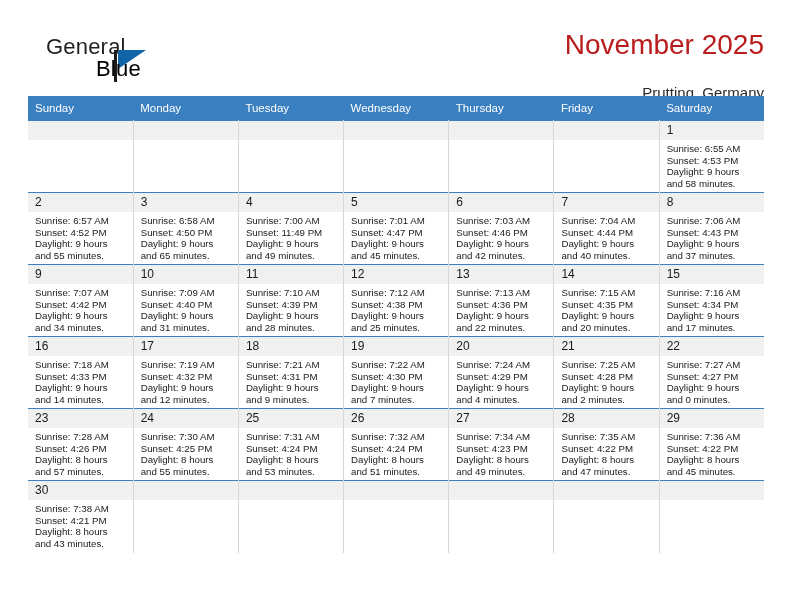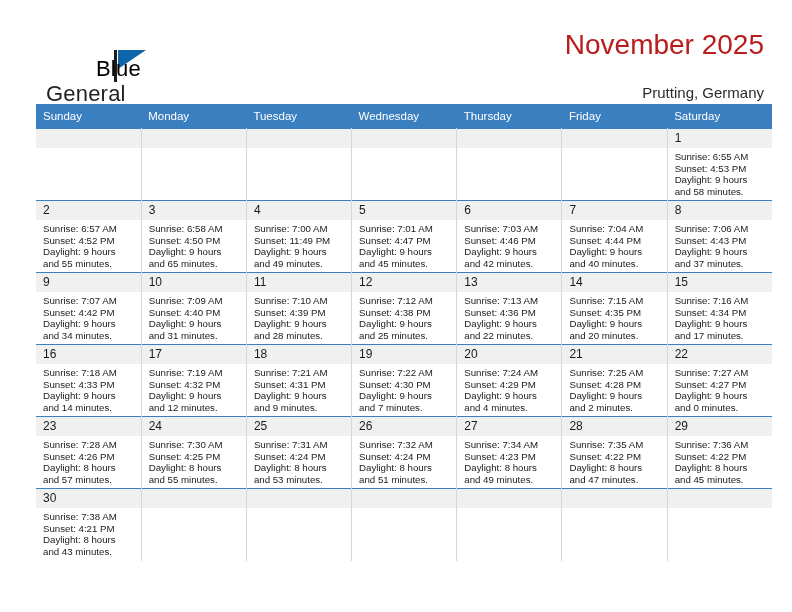--- a/index.html
+++ b/index.html
@@ -37,21 +37,20 @@
     height: 58px;
   }
   .brand-general {
     position: absolute;
     left: 12px;
     top: 2px;
     font-size: 22px;
     letter-spacing: .2px;
     color: #231f20;
     font-family: "Liberation Sans", sans-serif;
-    margin-top: 47px;
   }
   .brand-blue {
     position: absolute;
     left: 62px;
     top: 24px;
     font-size: 22px;
     letter-spacing: .2px;
     color: #000000;
     font-family: "Liberation Sans", sans-serif;
   }
@@ -90,25 +89,24 @@
     color: #2b2b2b;
     line-height: 22px;
     margin-top: 20px;
     white-space: nowrap;
   }
 
   
   .calendar {
     position: absolute;
     left: 28px;
-    top: 104px;
+    top: 96px;
     width: 736px;
     border-collapse: collapse;
     table-layout: fixed;
-    margin-left: 8px;
   }
   .calendar th {
     background: #3a7fc0;
     color: #ffffff;
     font-weight: normal;
     font-size: 11.5px;
     text-align: left;
     padding: 6px 0 6px 7px;
     height: 10px;
     border: none;

